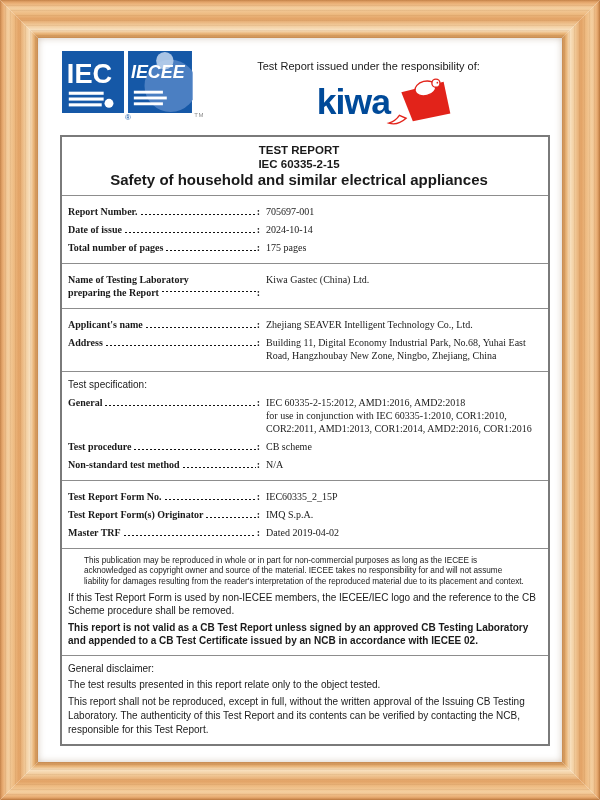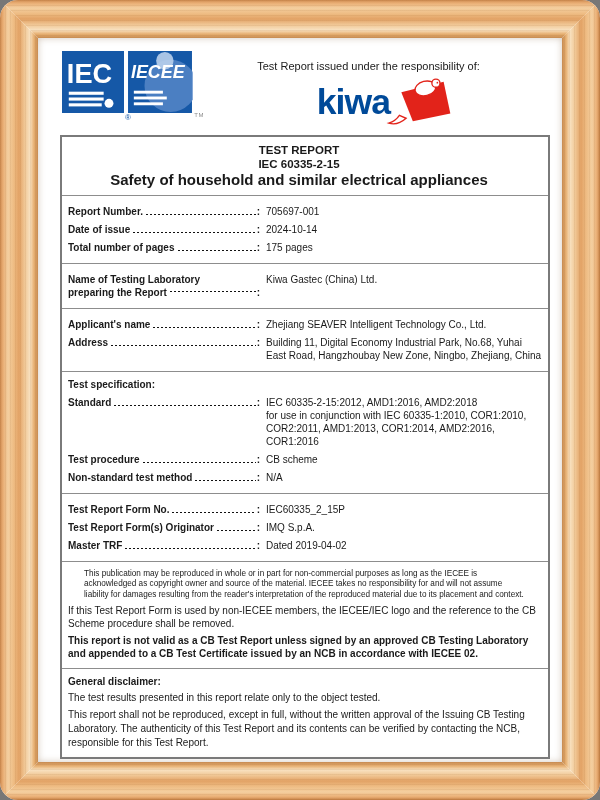--- a/index.html
+++ b/index.html
@@ -1,17 +1,17 @@
 <!DOCTYPE html>
 <html><head>
 <meta charset="utf-8">
 <style>
   html,body{margin:0;padding:0;}
   body{font-family:"Liberation Sans", sans-serif; background:#777;}
-  .page{position:relative;width:600px;height:800px;background:#fff;overflow:hidden;margin:0;border-radius:18px;}
+  .page{position:relative;width:600px;height:800px;background:#fff;overflow:hidden;margin:0;}
 
   
   .wood{position:absolute;z-index:5;}
   .wood-top{top:0;left:0;right:0;height:38px;
     background:
       repeating-linear-gradient(180deg, rgba(150,90,35,.10) 0 1px, transparent 1px 5px),
       linear-gradient(180deg,#cd8a50 0,#e9ad73 3px,#f4cfa0 8px,#eebb82 14px,#e2a265 19px,#f1c998 25px,#f8e1c0 30px,#e7b072 34px,#c68a50 38px);
     clip-path:polygon(0 0,100% 0,calc(100% - 38px) 100%,38px 100%);}
   .wood-bottom{bottom:0;left:0;right:0;height:38px;
     background:
@@ -46,32 +46,32 @@
 
   
   .box{margin:8px auto 0 22px;width:486px;border:2px solid #7a7a7a;}
   .sec{border-top:1px solid #8d8d8d;padding:4px 6px;}
   .sec:first-child{border-top:none;}
 
   .ttl{text-align:center;padding:6px 16px 7px 4px;}
   .ttl .t1{font-weight:bold;font-size:11.5px;line-height:14px;}
   .ttl .t2{font-weight:bold;font-size:15px;line-height:17px;}
 
-  .frow{display:flex;align-items:flex-start;margin:5px 0;}
+  .frow{display:flex;align-items:flex-start;margin:5px 0;font-family:Liberation Serif, serif;}
   .flabel{width:192px;flex-shrink:0;font-weight:bold;display:flex;align-items:flex-end;}
   .flabel-block{display:block;}
   .lline2{display:flex;align-items:center;}
   .ltext{white-space:pre;}
   .leader{flex:1;min-width:6px;height:3px;margin:0 1px 2px 2px;
     background-image:radial-gradient(circle,#111 .8px,transparent .95px);
     background-size:4px 3px;background-repeat:repeat-x;background-position:left bottom;}
   .colon{font-weight:bold;}
   .fvalue{flex:1;padding-left:6px;white-space:pre-line;}
 
-  .sec-head{font-weight:bold;margin:2px 0 1px 0;}
+  .sec-head{font-weight:normal;margin:2px 0 1px 0;}
   .para{margin:4px 0;}
   .bold{font-weight:bold;}
   .fine{font-size:8.2px;line-height:10.4px;margin:3px 16px;}
   .gd-para{font-size:10px;line-height:14px;margin:3px 0;}
 </style>
 </head>
 <body>
 
 <div class="page">
   <div class="doc">
@@ -184,21 +184,21 @@
               <span class="colon">:</span>
             </span>
           <span class="fvalue">Building 11, Digital Economy Industrial Park, No.68, Yuhai East Road, Hangzhoubay New Zone, Ningbo, Zhejiang, China</span>
         </div>
       </div>
 
       <div class="sec">
         <div class="sec-head">Test specification:</div>
         <div class="frow">
           <span class="flabel">
-              <span class="ltext">Standard</span>
+              <span class="ltext">General</span>
               <span class="leader"></span>
               <span class="colon">:</span>
             </span>
           <span class="fvalue">IEC 60335-2-15:2012, AMD1:2016, AMD2:2018
 for use in conjunction with IEC 60335-1:2010, COR1:2010,
 COR2:2011, AMD1:2013, COR1:2014, AMD2:2016, COR1:2016</span>
         </div>
         <div class="frow">
           <span class="flabel">
               <span class="ltext">Test procedure</span>

